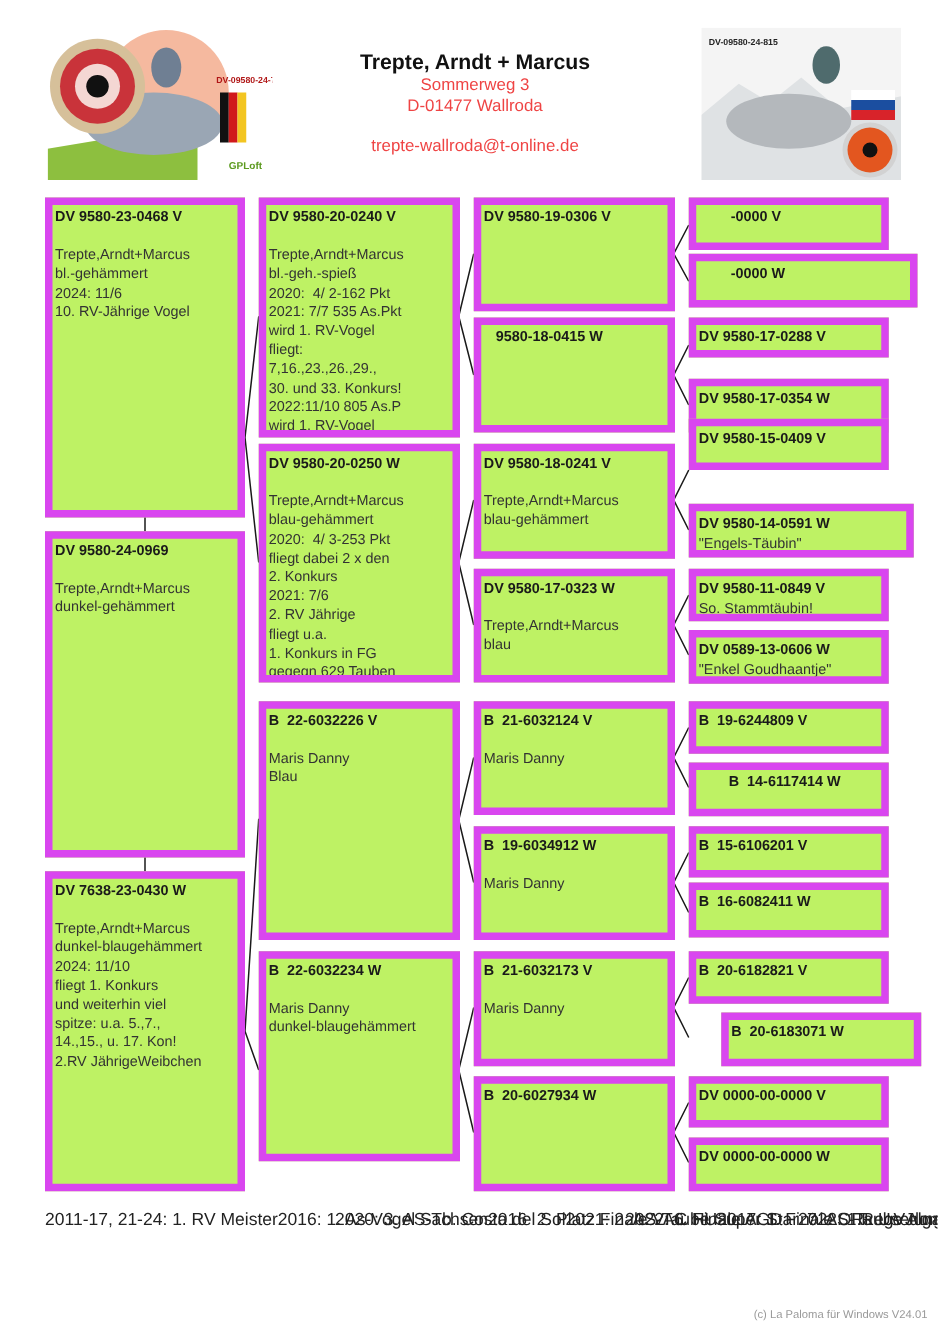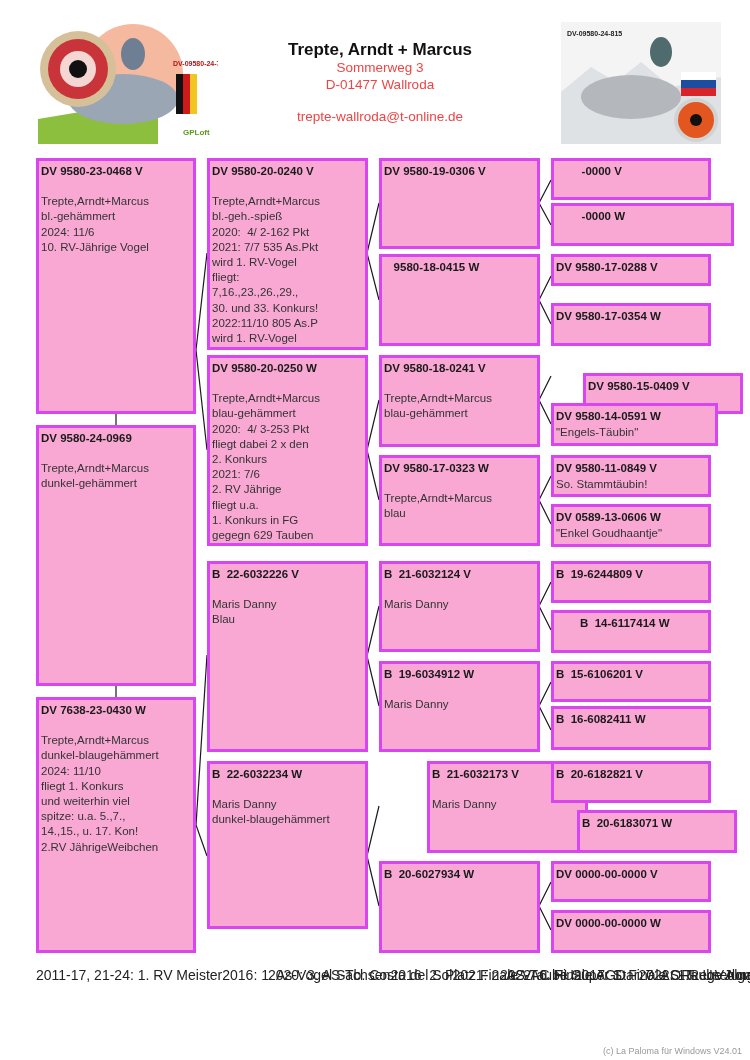--- a/index.html
+++ b/index.html
@@ -1,18 +1,18 @@
 <!DOCTYPE html>
 <html><head>
 <meta charset="utf-8">
 <style>
   html, body { margin:0; padding:0; background:#ffffff; }
   body { width:750px; height:1060px; position:relative; overflow:hidden;
          font-family:"Liberation Sans", sans-serif; color:#222; }
-  .box { position:absolute; border:3px solid #d946ef; background:#f9a8d4; box-sizing:border-box;
+  .box { position:absolute; border:6px solid #d946ef; background:#bef264; box-sizing:border-box;
          padding:3px 2px 2px 2px; font-size:11.5px; line-height:15.2px; color:#333; overflow:hidden; }
   .box .ring { font-weight:bold; color:#1a1a1a; display:block; margin-bottom:15px; white-space:pre; }
   .box.small .ring { margin-bottom:1px; }
   .box .line { display:block; white-space:pre; }
   .header-title { position:absolute; left:230px; width:300px; top:40px; text-align:center;
                   font-size:17px; font-weight:bold; color:#111; }
   .header-line { position:absolute; left:230px; width:300px; text-align:center; font-size:13.5px; color:#ef4444; }
   .footer-col { position:absolute; top:967px; font-size:14px; line-height:17.2px; color:#222; white-space:pre; }
   .copyright { position:absolute; right:8px; top:1046px; font-size:9px; color:#999; }
   svg.lines { position:absolute; left:0; top:0; width:750px; height:1060px; pointer-events:none; }
@@ -134,21 +134,21 @@
   <span class="lines-container"><span class="line">Trepte,Arndt+Marcus</span><span class="line">blau</span></span>
 </div>
 <div class="box" style="left:379px; top:561px; width:161px; height:91px;">
   <span class="ring">B  21-6032124 V</span>
   <span class="lines-container"><span class="line">Maris Danny</span></span>
 </div>
 <div class="box" style="left:379px; top:661px; width:161px; height:91px;">
   <span class="ring">B  19-6034912 W</span>
   <span class="lines-container"><span class="line">Maris Danny</span></span>
 </div>
-<div class="box" style="left:379px; top:761px; width:161px; height:92px;margin-left:48px;">
+<div class="box" style="left:379px; top:761px; width:161px; height:92px;">
   <span class="ring">B  21-6032173 V</span>
   <span class="lines-container"><span class="line">Maris Danny</span></span>
 </div>
 <div class="box" style="left:379px; top:861px; width:161px; height:92px;">
   <span class="ring">B  20-6027934 W</span>
   <span class="lines-container"></span>
 </div>
 
 <div id="col4">
     <div class="box small" style="left: 551px; width: 160px; top: 158px; height: 42px;">
@@ -160,25 +160,25 @@
       <span class="line"></span>
     </div>
     <div class="box small" style="left: 551px; width: 160px; top: 254px; height: 32px;">
       <span class="ring">DV 9580-17-0288 V</span>
       <span class="line"></span>
     </div>
     <div class="box small" style="left: 551px; width: 160px; top: 303px; height: 43px;">
       <span class="ring">DV 9580-17-0354 W</span>
       <span class="line"></span>
     </div>
-    <div class="box small" style="left: 551px; width: 160px; top: 373px; height: 41px; margin-left: 32px;">
+    <div class="box small" style="left: 551px; width: 160px; top: 335px; height: 41px;">
       <span class="ring">DV 9580-15-0409 V</span>
       <span class="line"></span>
     </div>
-    <div class="box small" style="left: 551px; width: 167px; top: 403px; height: 43px;">
+    <div class="box small" style="left: 551px; width: 180px; top: 403px; height: 43px;">
       <span class="ring">DV 9580-14-0591 W</span>
       <span class="line">"Engels-Täubin"</span>
     </div>
     <div class="box small" style="left: 551px; width: 160px; top: 455px; height: 42px;">
       <span class="ring">DV 9580-11-0849 V</span>
       <span class="line">So. Stammtäubin!</span>
     </div>
     <div class="box small" style="left: 551px; width: 160px; top: 504px; height: 43px;">
       <span class="ring">DV 0589-13-0606 W</span>
       <span class="line">"Enkel Goudhaantje"</span>

